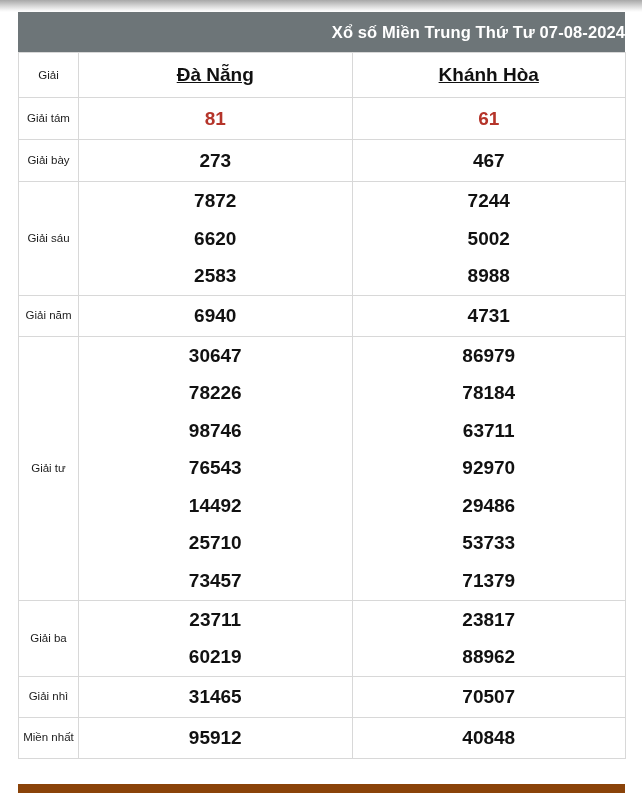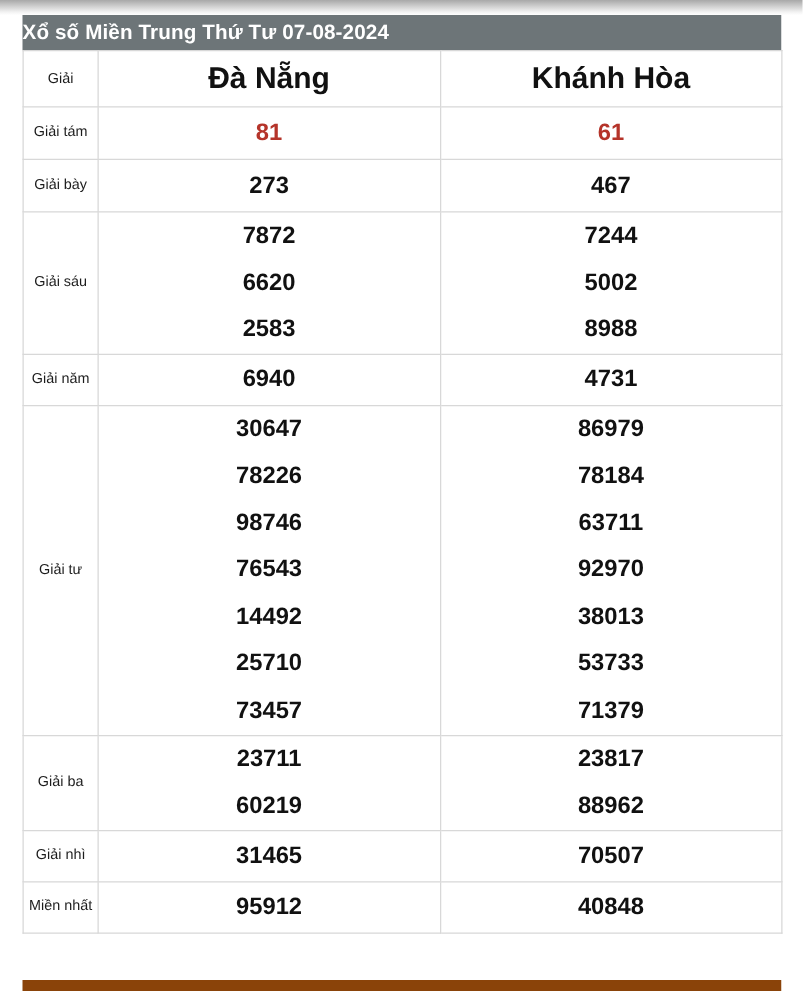--- a/index.html
+++ b/index.html
@@ -28,26 +28,26 @@
 
   #page-wrap {
     position: absolute;
     top: 12px;
     left: 18px;
     width: 607px;
   }
 
   
   #result-title-bar {
-    height: 28px;
+    height: 40px;
     background: #6d7578;
     color: #ffffff;
     display: flex;
     align-items: center;
-    justify-content: flex-start;
+    justify-content: flex-end;
     font-size: 16.5px;
     font-weight: bold;
     letter-spacing: .1px;
     white-space: nowrap;
   }
 
   
   table#lottery-table {
     width: 607px;
     border-collapse: collapse;
@@ -71,24 +71,25 @@
   col.c-prov  { width: 273.5px; }
 
   td.prize-label {
     font-size: 11.5px;
     font-weight: normal;
     color: #1c1c1c;
     line-height: 1.25;
   }
 
   td.province-head {
-    font-size: 24px;
+    font-size: 19px;
     font-weight: bold;
     color: #111111;
     height: 44px;
+    text-decoration: underline;
   }
   td.label-head {
     font-size: 11.5px;
     color: #1c1c1c;
     height: 44px;
   }
 
   td.num-cell {
     font-size: 19px;
     font-weight: bold;
@@ -225,21 +226,21 @@
               <span>25710</span>
               <span>73457</span>
             </div>
           </td>
           <td class="num-cell">
             <div class="num-stack">
               <span>86979</span>
               <span>78184</span>
               <span>63711</span>
               <span>92970</span>
-              <span>38013</span>
+              <span>29486</span>
               <span>53733</span>
               <span>71379</span>
             </div>
           </td>
         </tr>
         <tr class="r-6">
           <td class="prize-label">Giải ba</td>
           <td class="num-cell">
             <div class="num-stack">
               <span>23711</span>

